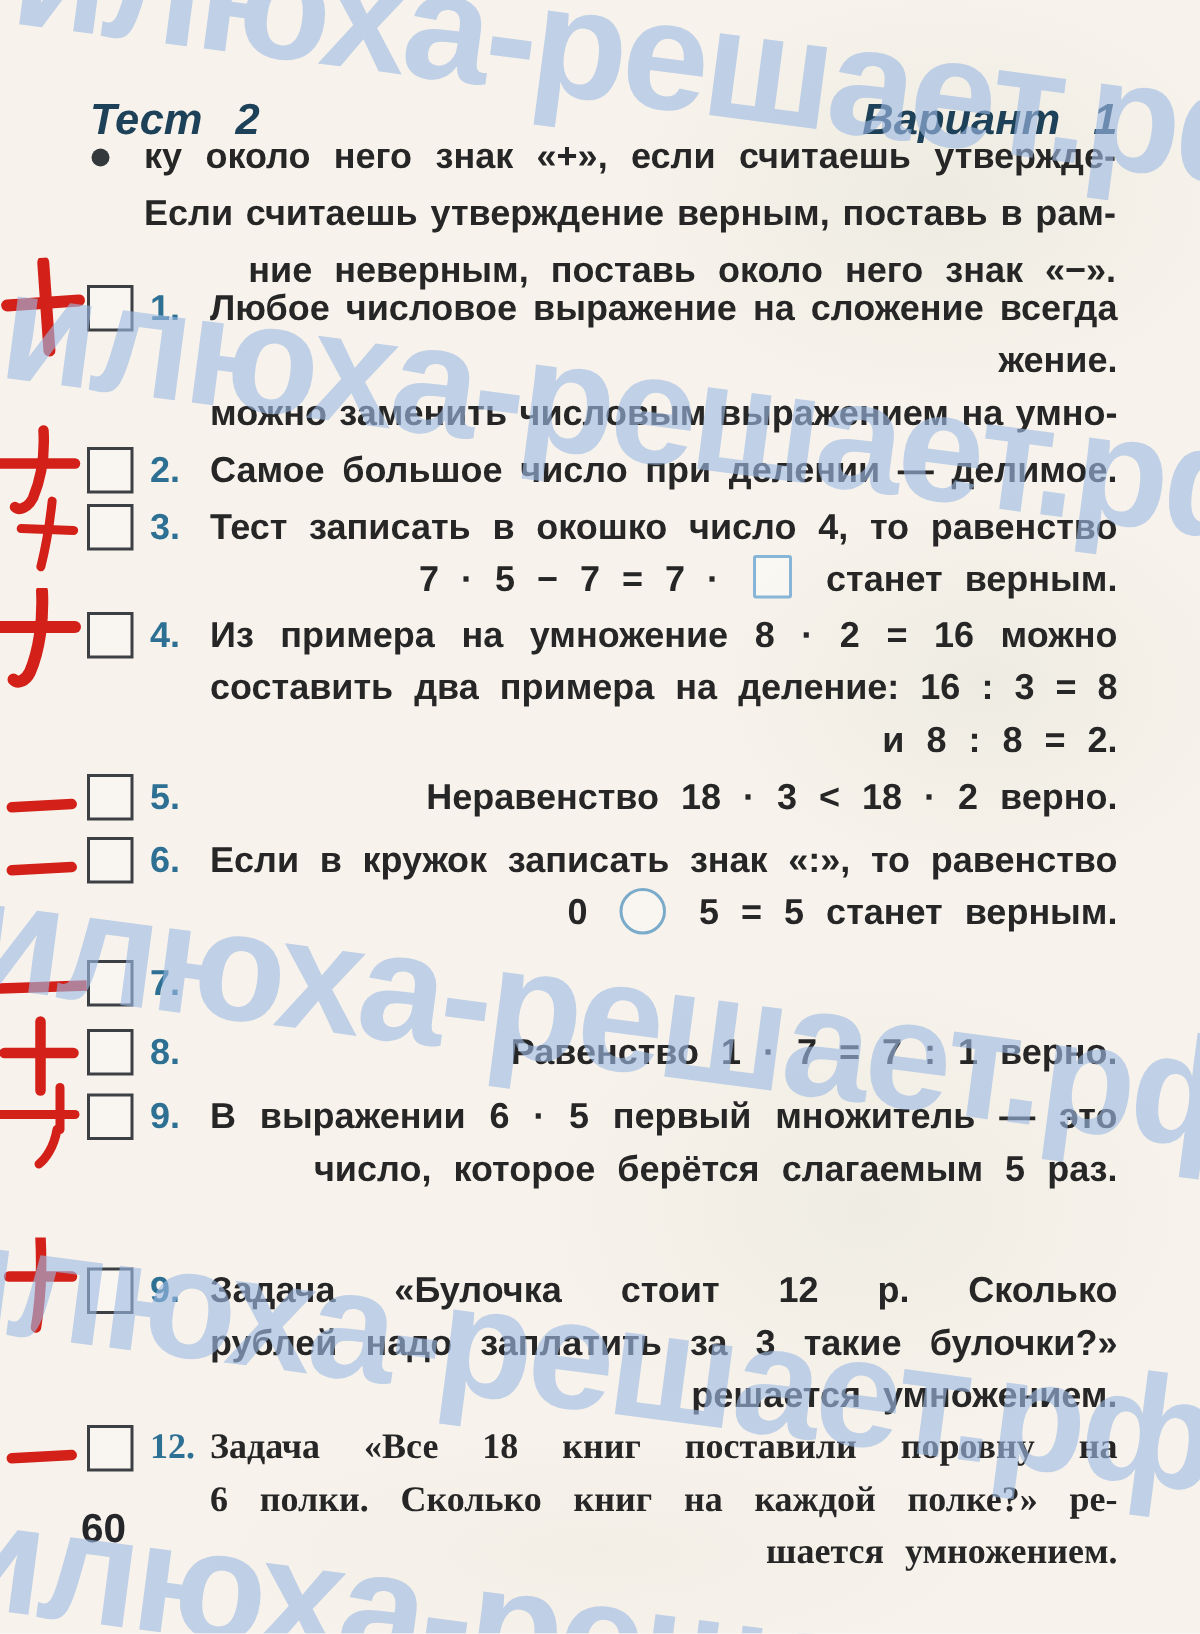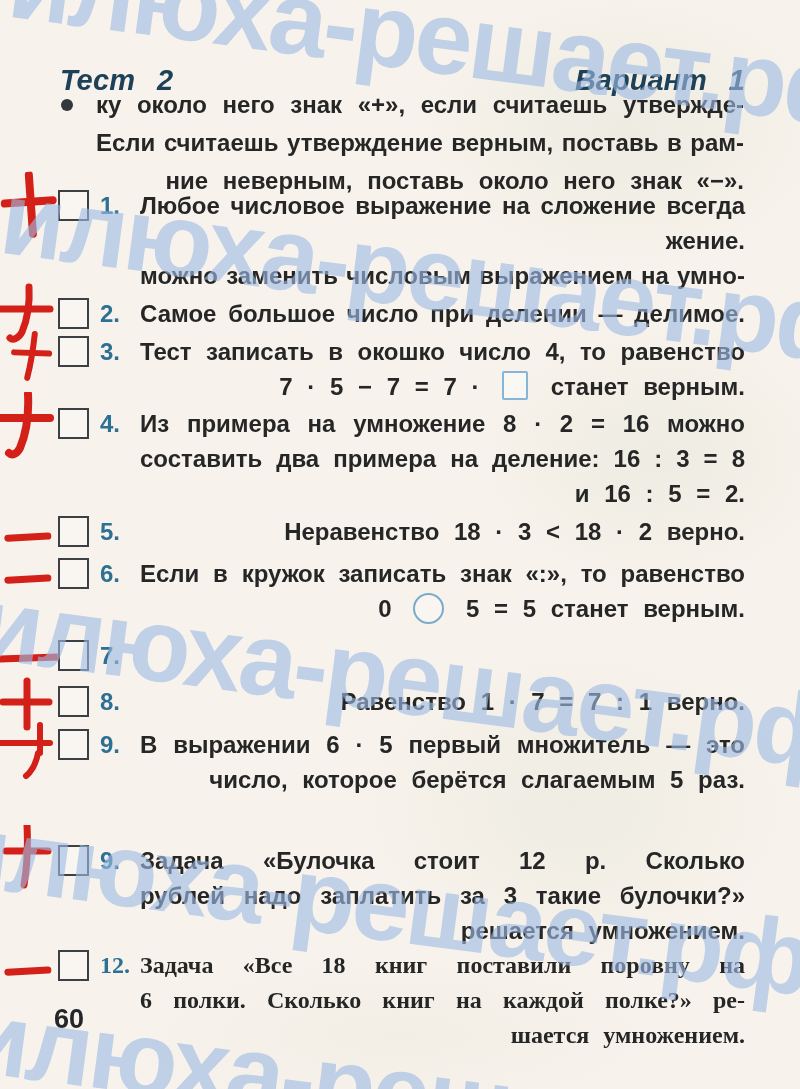--- a/index.html
+++ b/index.html
@@ -148,21 +148,21 @@
       <div class="item" style="top: 406px;">
         <svg class="mark" viewBox="0 0 60 68" style="left: -62px; top: -14px; transform: rotate(0deg);">
           <path d="M2 26 H54" stroke-width="8"></path>
           <path d="M32 2 C33 22 30 42 24 56 C21 62 16 64 13 61" stroke-width="8"></path>
         </svg>
         <div class="checkbox"></div>
         <span class="num">4.</span>
         <div class="lines">
           <div class="line j">Из примера на умножение 8 · 2 = 16 можно</div>
           <div class="line j">составить два примера на деление: 16 : 3 = 8</div>
-          <div class="line n">и 16 : 5 = 2.</div>
+          <div class="line n">и 8 : 8 = 2.</div>
         </div>
       </div>
       <div class="item" style="top: 514px;">
         <svg class="mark" viewBox="0 0 60 68" style="left: -58px; top: -8px; transform: rotate(-3deg);">
           <path d="M8 31 H48" stroke-width="7"></path>
         </svg>
         <div class="checkbox"></div>
         <span class="num">5.</span>
         <div class="lines">
           <div class="line n">Неравенство 18 · 3 &lt; 18 · 2 верно.</div>

